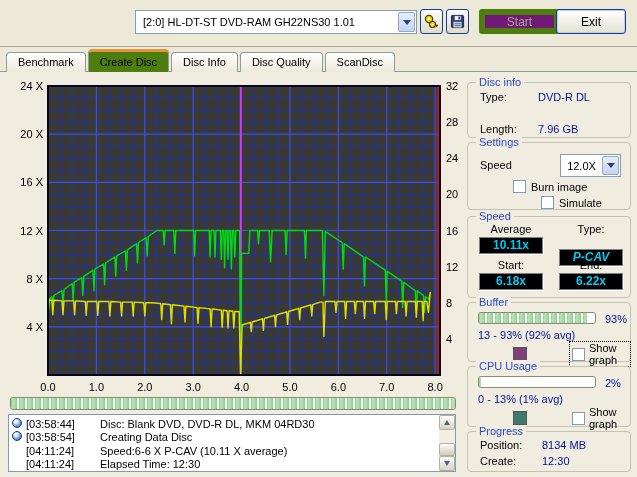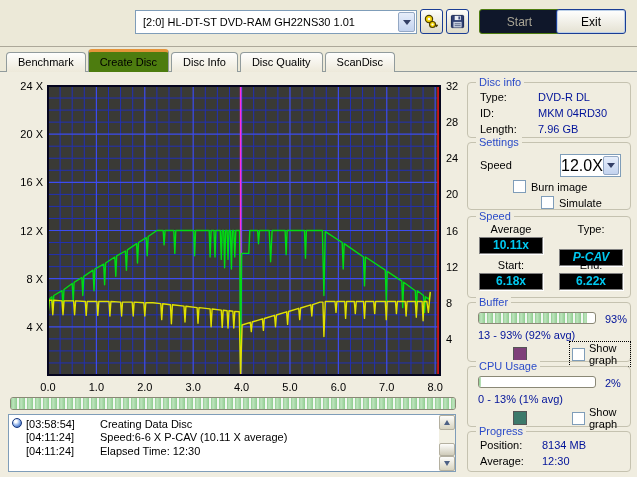--- a/index.html
+++ b/index.html
@@ -26,21 +26,21 @@
      border-radius:50%; background:#ece9d8; }
   .combo { position:absolute; left:135px; top:10px; width:282px; height:24px;
            background:#fff; border:1px solid #7f9db9; display:flex; align-items:center; }
   .combo .ctext { flex:1; padding-left:7px; white-space:nowrap; overflow:hidden; }
   .drop-btn { width:17px; height:20px; margin-right:1px; border:1px solid #94a8c4; border-radius:2px;
            background:linear-gradient(#e7eefb,#c3d3ef); display:flex; align-items:center; justify-content:center; }
   .iconbtn { position:absolute; top:9px; width:23px; height:25px; border:1px solid #1a3d94; border-radius:3px;
            background:linear-gradient(#fdfdfa,#dedbc8); display:flex; align-items:center; justify-content:center; }
   .pushbtn { position:absolute; top:9px; height:25px; border-radius:3px; text-align:center;
            font-size:12px; display:flex; align-items:center; justify-content:center; }
-  .btn-start { left:479px; width:81px; border:1px solid #4d7c0f; color:#a9a595; background:#0f172a; }
+  .btn-start { left:479px; width:81px; border:6px solid #4d7c0f; color:#a9a595; background:#701a75; }
   .btn-exit  { left:556px; width:70px; border:1px solid #1a3d94; background:linear-gradient(#ffffff,#e4e1d2); box-shadow:0 0 0 1px #bcd0e8 inset; }
   
   .tabs { position:absolute; left:6px; top:49px; display:flex; align-items:flex-end; height:23px; z-index:3; }
   .tab { height:20px; padding:0 11px; margin-right:2px; line-height:19px;
          background:linear-gradient(#fefefd,#ede9da); border:1px solid #919b9c; border-bottom:none;
          border-radius:4px 4px 0 0; }
   .tab.active { height:23px; line-height:20px; background:#4d7c0f;
          border-top:3px solid #e5953a; position:relative; z-index:4; }
   .page { position:absolute; left:0; top:71px; width:637px; height:406px;
          background:#f0ede0; border-top:1px solid #919b9c; }
@@ -49,21 +49,21 @@
   
   .gb { position:absolute; left:467px; width:164px; border:1px solid #c5c2b0; border-radius:4px; }
   .gb-title { position:absolute; top:-7px; left:8px; background:#f0ede0; padding:0 3px; color:#2b4bc8; }
   .row { position:absolute; left:12px; right:6px; display:flex; }
   .rlabel { width:58px; }
   .rvalue { color:#001299; }
   .navy { color:#001299; }
   
   .mini-combo { position:absolute; left:92px; top:11px; width:61px; height:23px; background:#fff;
          border:1px solid #7f9db9; display:flex; align-items:center; }
-  .mini-combo .ctext { flex:1; text-align:center; font-size:16px; }
+  .mini-combo .ctext { flex:1; text-align:center; font-size:11px; }
   .cb { display:inline-block; width:13px; height:13px; background:#fff; border:1px solid #7f9db9; flex:none; }
   .cbrow { position:absolute; left:10px; display:flex; align-items:center; gap:5px;margin-left:35px; }
   
   .lcd-label { position:absolute; width:70px; text-align:center; }
   .lcd { position:absolute; width:64px; height:17px; background:#000; border:1px solid #808080;
          color:#00c8f0; font-weight:bold; font-size:12px; text-align:center; line-height:15px;
          box-shadow:1px 1px 0 #fff; }
   
   .pbar { background:#fff; border:1px solid #8a8876; border-radius:3px; overflow:hidden; position:relative; }
   .pfill { height:100%; width:0;
@@ -225,24 +225,20 @@
     <text x="386.7654320987655" y="317" text-anchor="middle" font-size="11" font-family="&quot;Liberation Sans&quot;, sans-serif" fill="#000">7.0</text>
     <text x="435.1604938271605" y="317" text-anchor="middle" font-size="11" font-family="&quot;Liberation Sans&quot;, sans-serif" fill="#000">8.0</text>
   </svg>
 
 <div class="gb" style="top:82px; height:56px;">
   <div class="gb-title">Disc info</div>
   <div class="row" style="top:8px;">
       <span class="rlabel">Type:</span>
       <span class="rvalue">DVD-R DL</span>
     </div>
-  <div class="row" style="top:24px;">
-      <span class="rlabel">ID:</span>
-      <span class="rvalue">MKM 04RD30</span>
-    </div>
   <div class="row" style="top:40px;">
       <span class="rlabel">Length:</span>
       <span class="rvalue">7.96 GB</span>
     </div>
 </div>
 
 <div class="gb" style="top:142px; height:68px;">
   <div class="gb-title">Settings</div>
   <div class="row" style="top:16px;">
       <span>Speed</span>
@@ -307,31 +303,36 @@
   </div>
 </div>
 
 <div class="gb" style="top:431px; height:41px;">
   <div class="gb-title">Progress</div>
   <div class="row" style="top:7px;">
       <span class="rlabel" style="width:62px;">Position:</span>
       <span class="rvalue">8134 MB</span>
     </div>
   <div class="row" style="top:23px;">
-      <span class="rlabel" style="width:62px;">Average:</span>
+      <span class="rlabel" style="width:62px;">Create:</span>
       <span class="rvalue">12:30</span>
     </div>
 </div>
 
 <div class="pbar main-pbar">
   <div class="pfill" style="width: 100%;"></div>
 </div>
 
 <div class="logbox">
   <div class="logrows">
+    <div class="logrow">
+      <span class="licon"><span class="balloon"></span></span>
+      <span class="ltime">[03:58:44]</span>
+      <span class="ltext">Disc: Blank DVD, DVD-R DL, MKM 04RD30</span>
+    </div>
     <div class="logrow">
       <span class="licon"><span class="balloon"></span></span>
       <span class="ltime">[03:58:54]</span>
       <span class="ltext">Creating Data Disc</span>
     </div>
     <div class="logrow">
       <span class="licon"></span>
       <span class="ltime">[04:11:24]</span>
       <span class="ltext">Speed:6-6 X P-CAV (10.11 X average)</span>
     </div>

